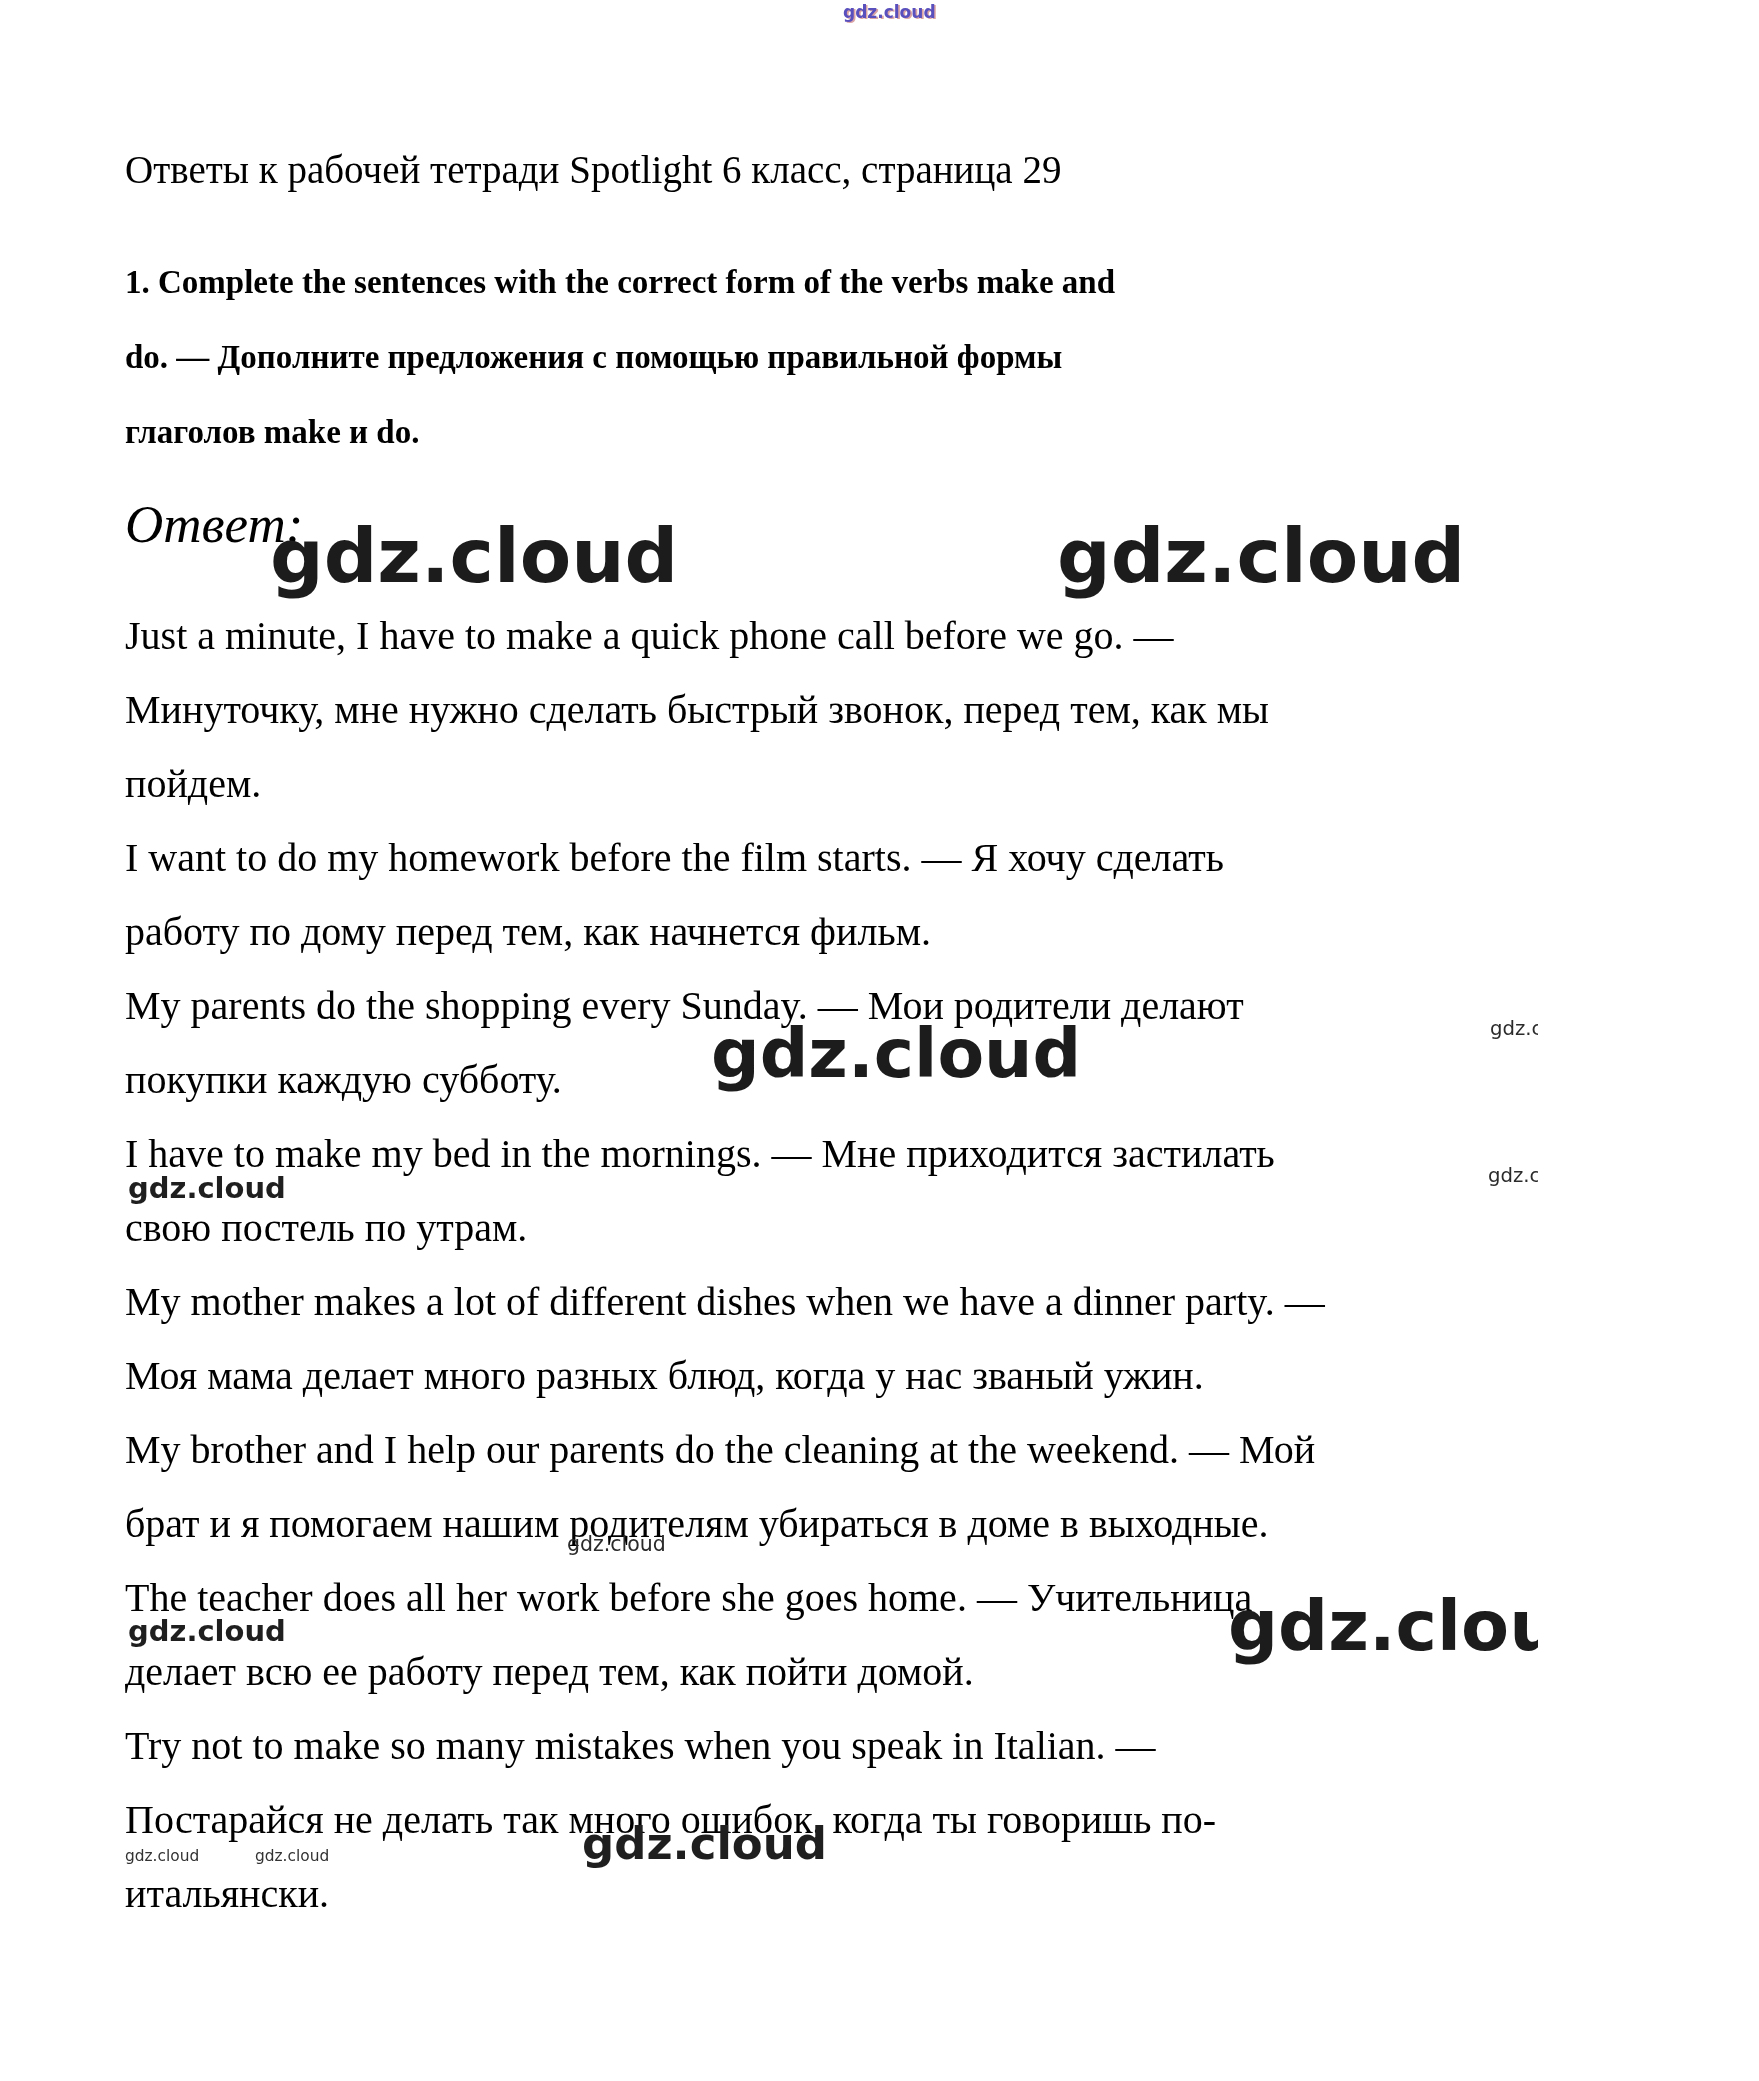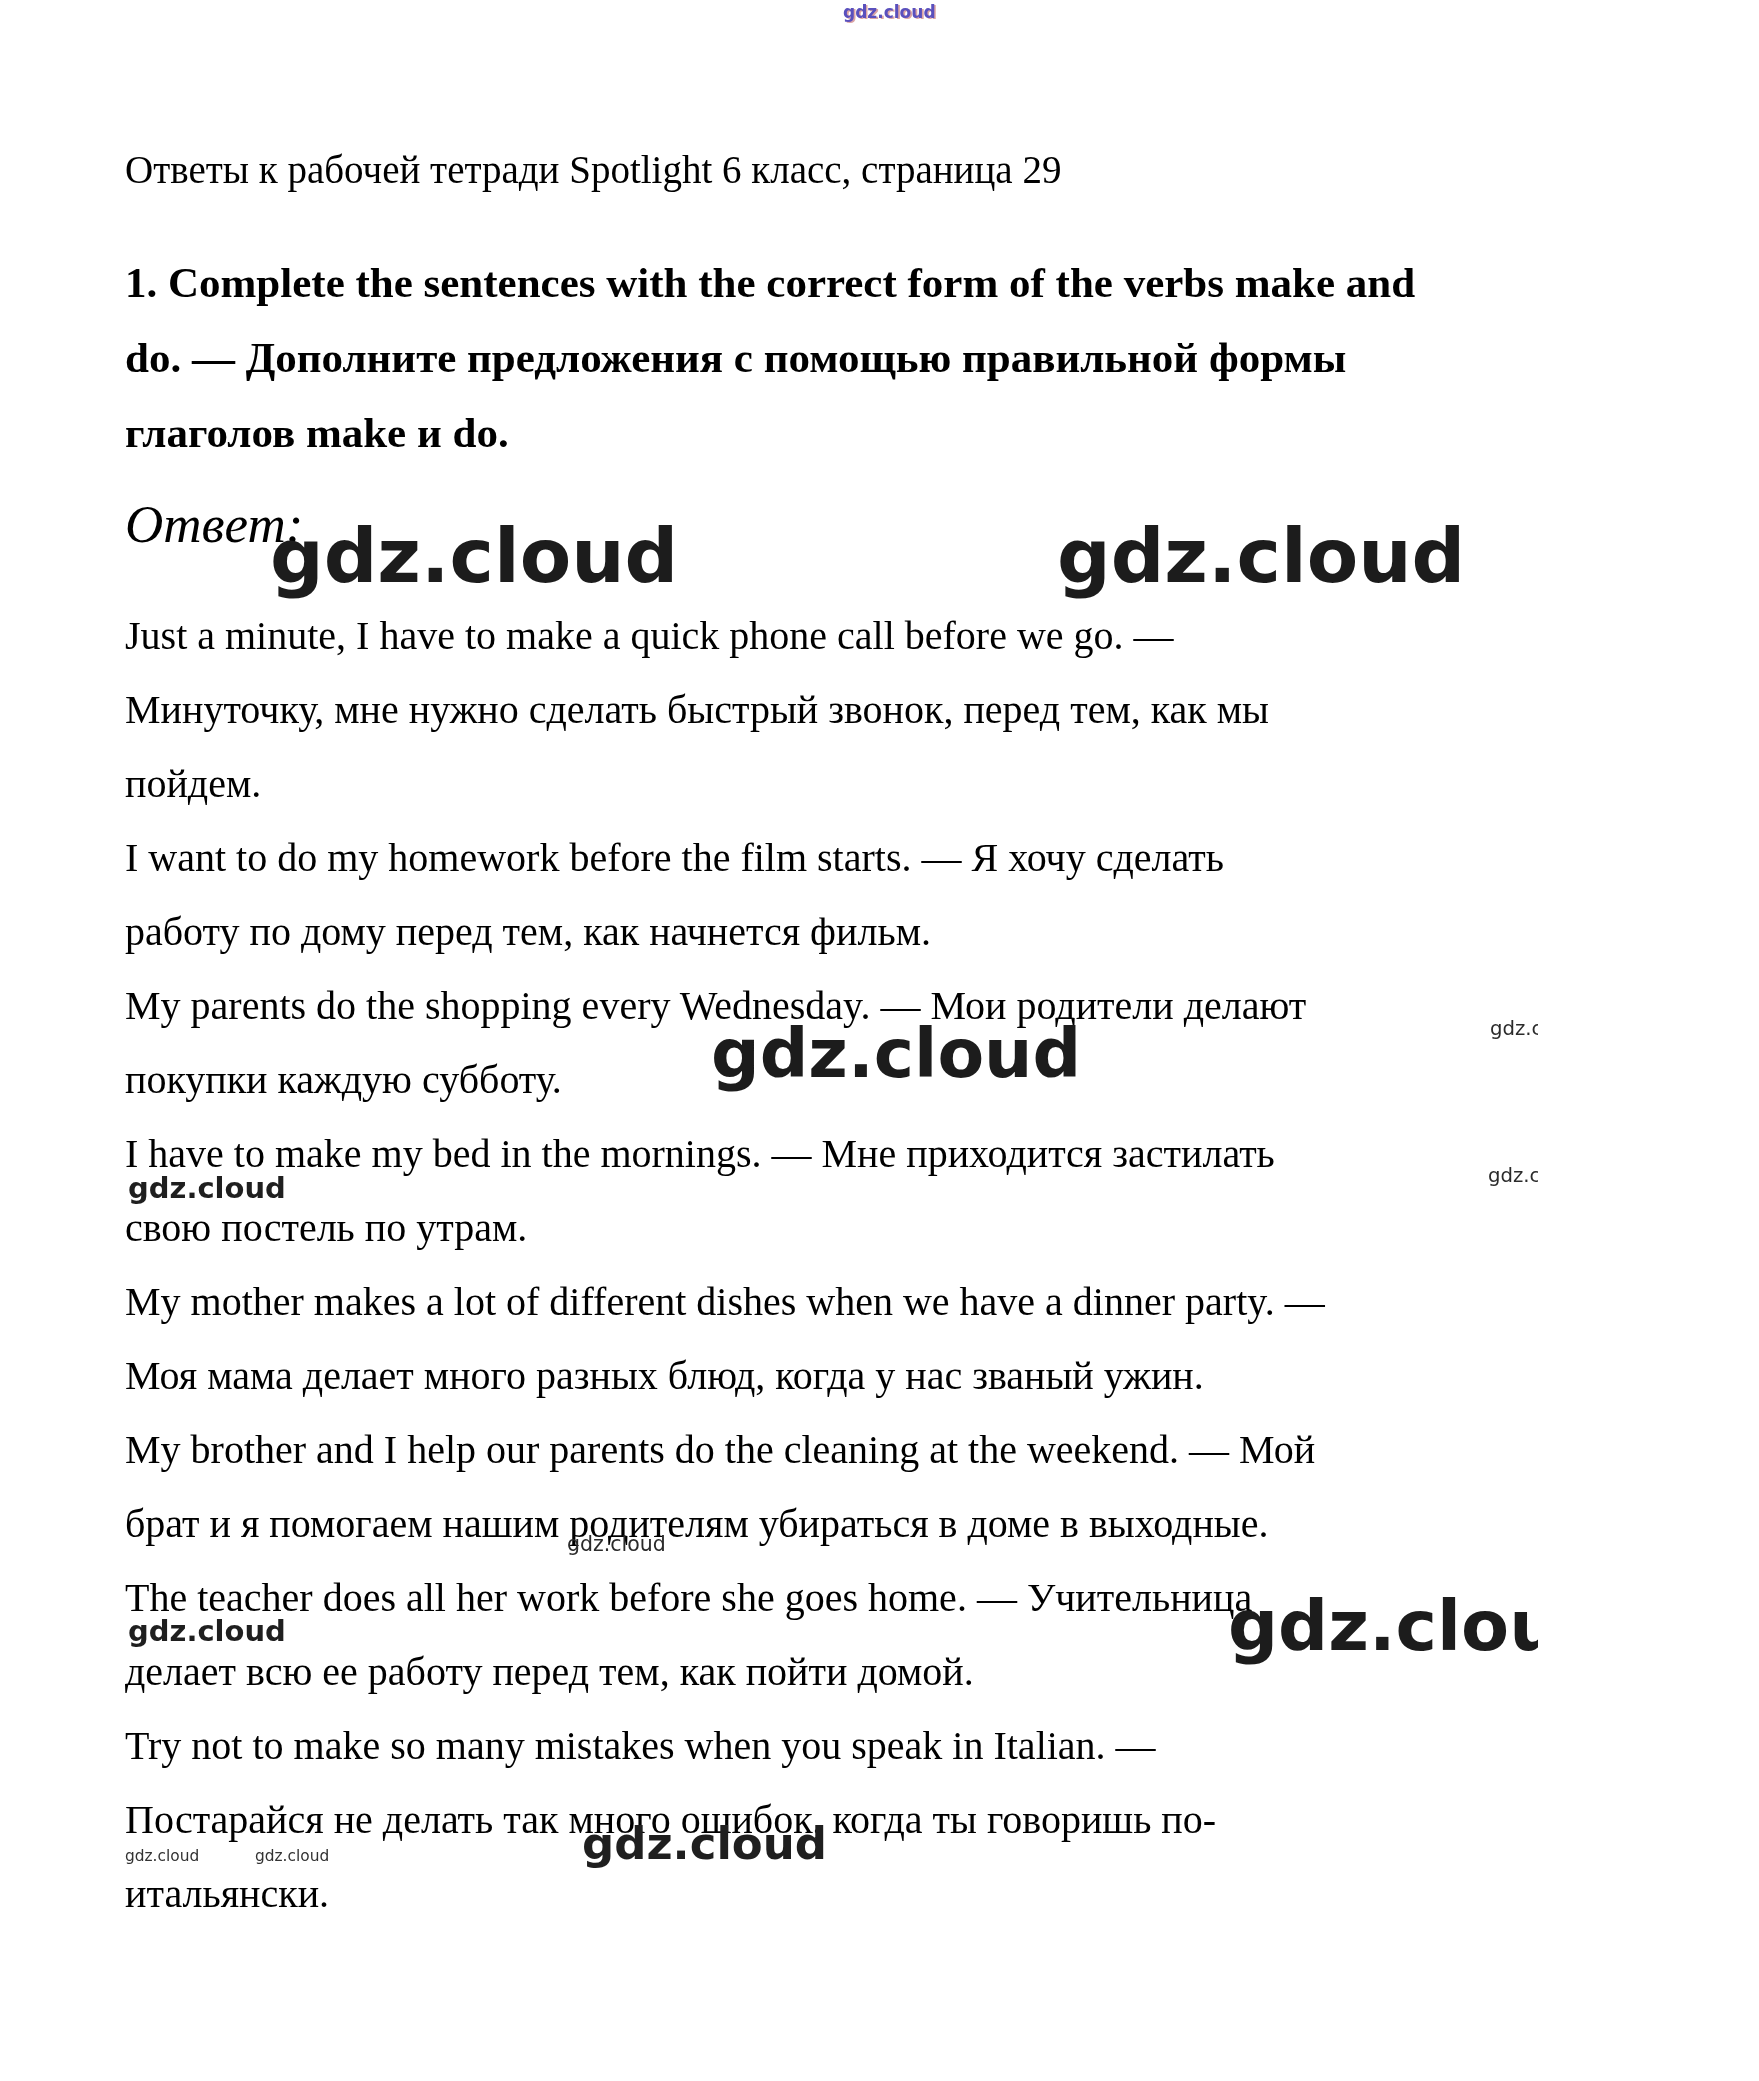--- a/index.html
+++ b/index.html
@@ -19,21 +19,21 @@
     color: #000000;
   }
   .title {
     font-size: 39px;
     line-height: 51px;
     font-weight: normal;
     margin: 0 0 50px 0;
     white-space: pre-line;
   }
   .task {
-    font-size: 43px;
+    font-size: 33px;
     line-height: 75px;
     font-weight: bold;
     margin: 0 0 17px 0;
     white-space: pre-line;
   }
   .answer-label {
     font-size: 53px;
     line-height: 75px;
     font-style: italic;
     margin: 0 0 37px 0;
@@ -84,21 +84,21 @@
 глаголов make и do.</p>
 
   <p class="answer-label">Ответ:</p>
 
   <div class="answers">
     <p>Just a minute, I have to make a quick phone call before we go. —
 Минуточку, мне нужно сделать быстрый звонок, перед тем, как мы
 пойдем.</p>
     <p>I want to do my homework before the film starts. — Я хочу сделать
 работу по дому перед тем, как начнется фильм.</p>
-    <p>My parents do the shopping every Wednesday. — Мои родители делают
+    <p>My parents do the shopping every Sunday. — Мои родители делают
 покупки каждую субботу.</p>
     <p>I have to make my bed in the mornings. — Мне приходится застилать
 свою постель по утрам.</p>
     <p>My mother makes a lot of different dishes when we have a dinner party. —
 Моя мама делает много разных блюд, когда у нас званый ужин.</p>
     <p>My brother and I help our parents do the cleaning at the weekend. — Мой
 брат и я помогаем нашим родителям убираться в доме в выходные.</p>
     <p>The teacher does all her work before she goes home. — Учительница
 делает всю ее работу перед тем, как пойти домой.</p>
     <p>Try not to make so many mistakes when you speak in Italian. —

